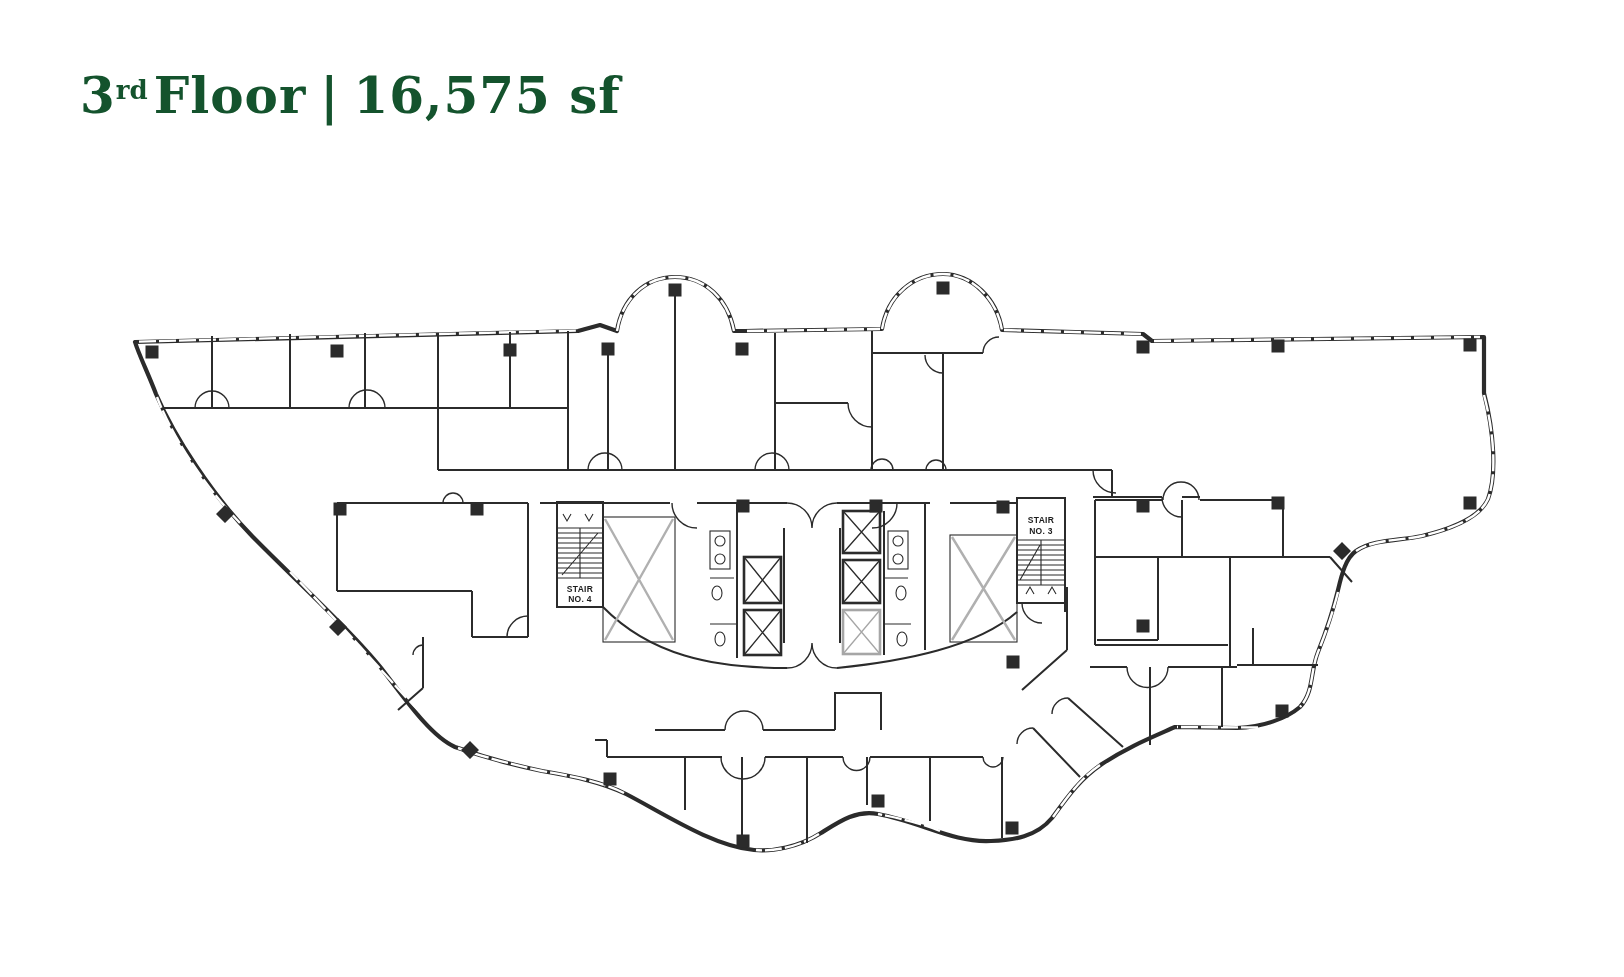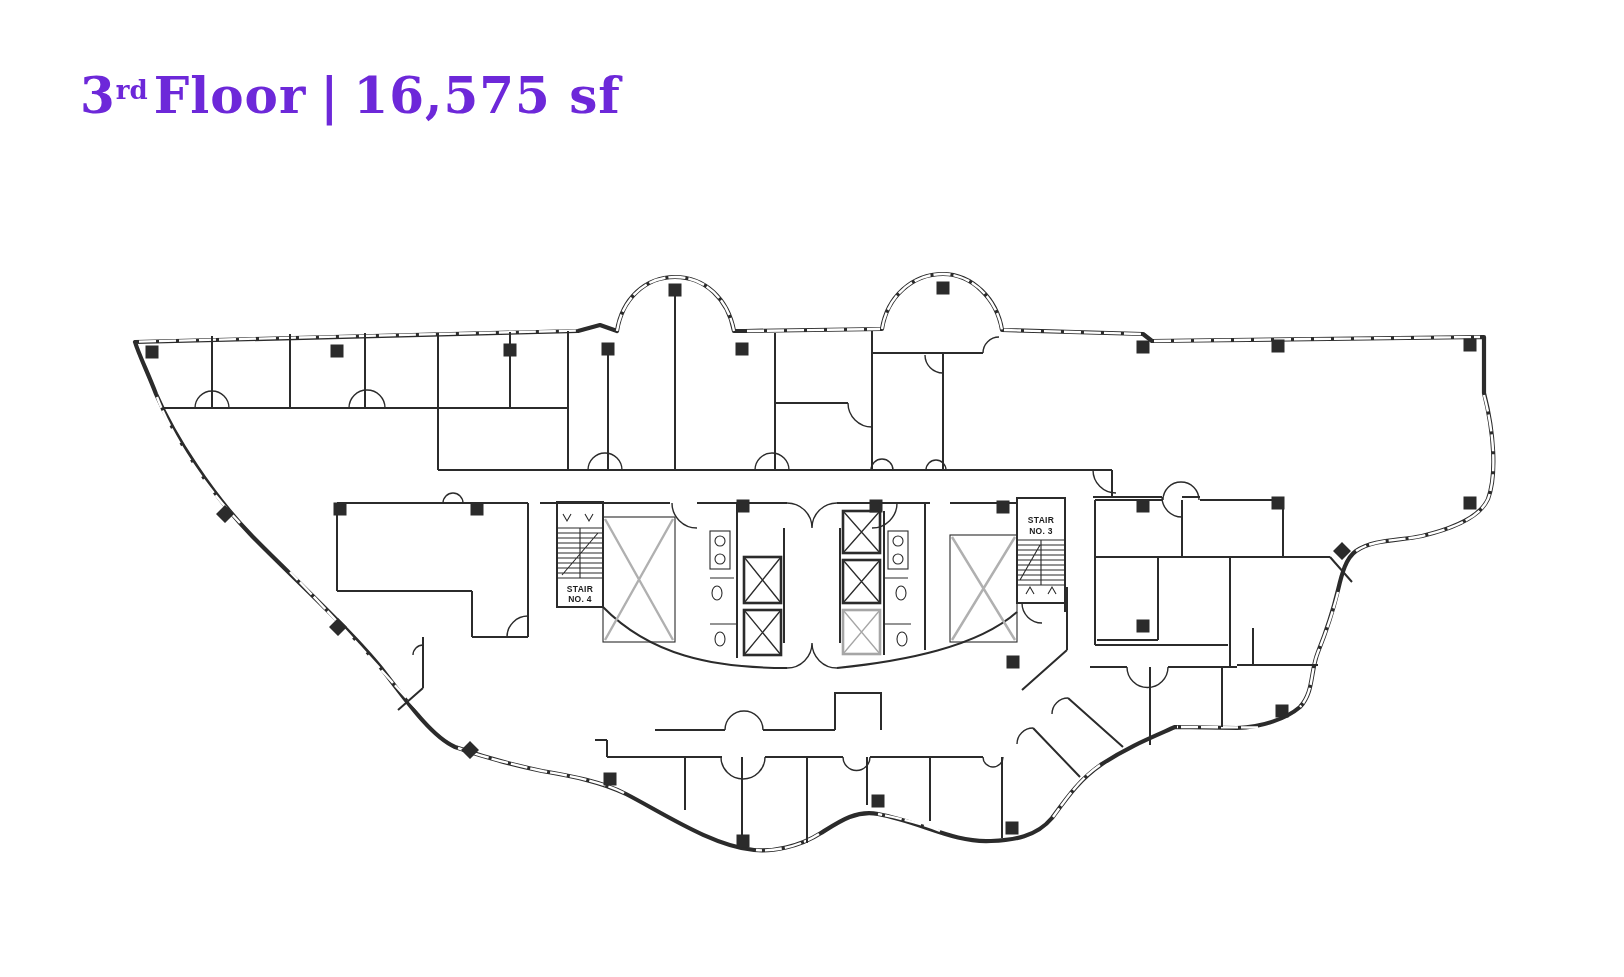--- a/index.html
+++ b/index.html
@@ -1,17 +1,17 @@
 <!DOCTYPE html>
 <html><head>
 <meta charset="utf-8">
 <style>
   html,body{margin:0;padding:0;background:#ffffff;}
   body{position:relative;width:1624px;height:977px;overflow:hidden;font-family:"Liberation Sans",sans-serif;}
-  .header{position:absolute;left:80px;top:66px;color:#6d28d9;
+  .header{position:absolute;left:80px;top:66px;color:#14532d;
           font-family:"DejaVu Serif","Liberation Serif",serif;font-weight:700;font-size:50px;
           letter-spacing:1px;white-space:nowrap;}
   .header sup{font-size:0.52em;vertical-align:0.55em;letter-spacing:0;margin-right:6px;}
   .header .sep{padding:0 14px;font-weight:700;}
   #plan{position:absolute;left:0;top:0;width:1624px;height:977px;}
   .wh{stroke:#2b2b2b;fill:none;stroke-width:4.2;stroke-linejoin:round;stroke-linecap:square;}
   .win{stroke:#ffffff;fill:none;stroke-width:2.4;stroke-dasharray:17 3;}
   .w{stroke:#2b2b2b;fill:none;stroke-width:2;stroke-linecap:butt;}
   .thin{stroke:#2b2b2b;fill:none;stroke-width:1.1;}
   .door{stroke:#2b2b2b;fill:none;stroke-width:1.4;}

